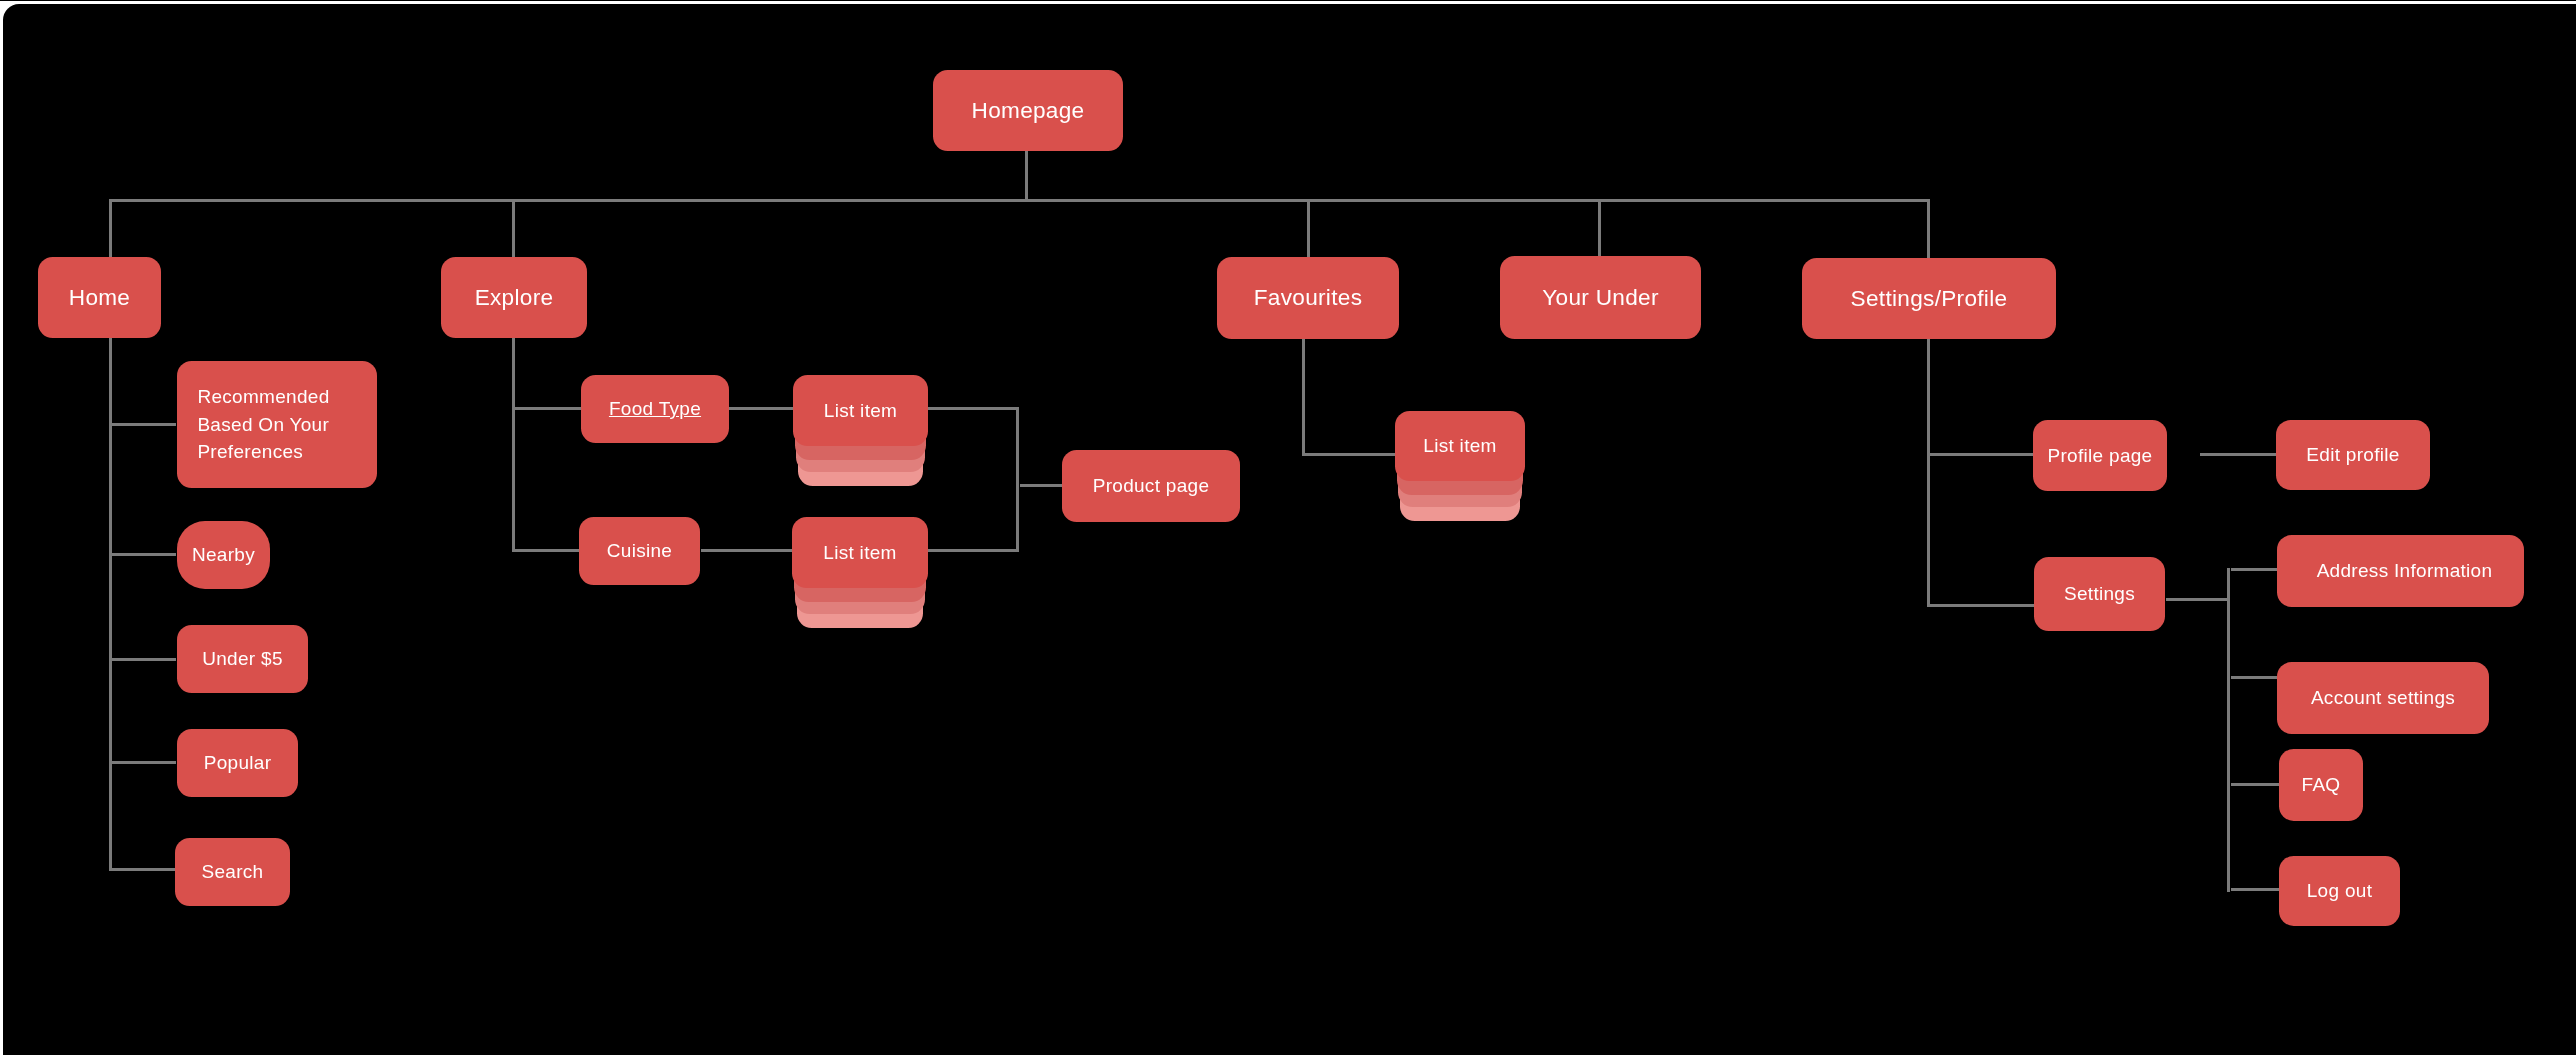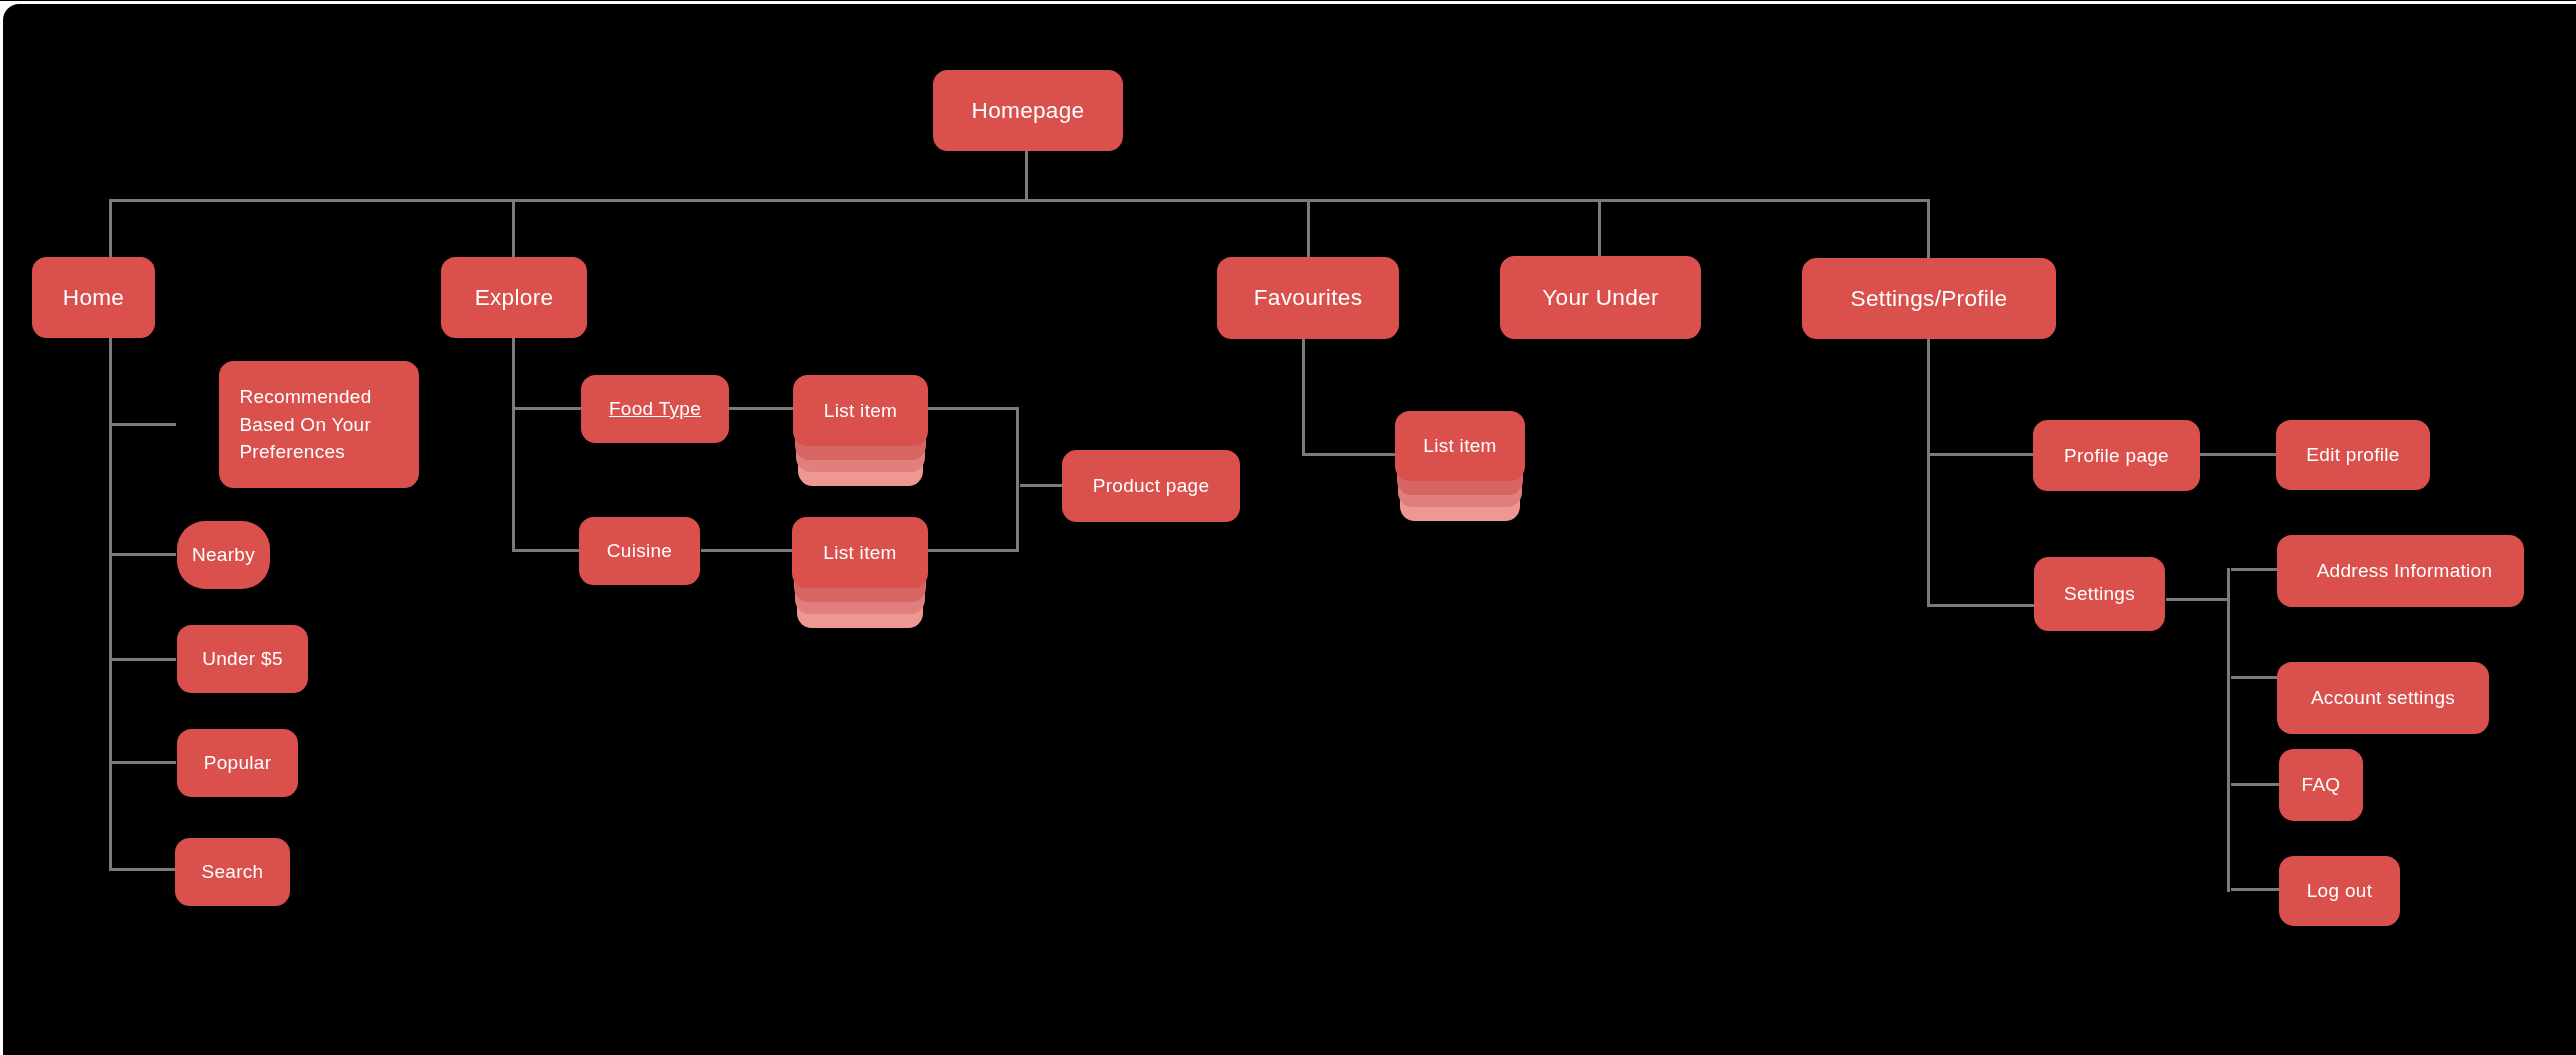--- a/index.html
+++ b/index.html
@@ -26,21 +26,21 @@
     background:var(--node,#d9504c);
     color:var(--text,#fff);
     border-radius:14.7px;
     display:flex; align-items:center; justify-content:center;
     font-size:19px; letter-spacing:0.3px;
     z-index:4; box-sizing:border-box; text-align:center;
   }
   .node.lg { font-size:22.6px; }
   .node.multiline {
     justify-content:flex-start; text-align:left;
-    padding:0 20.4px; line-height:1.47;margin-left:42px;
+    padding:0 20.4px; line-height:1.47;
   }
   .stack { position:absolute; z-index:3; }
   .stack .card {
     position:absolute; left:0; top:0; width:100%;
     background:var(--node,#d9504c);
     color:var(--text,#fff);
     border-radius:14.7px;
     display:flex; align-items:center; justify-content:center;
     font-size:19px; letter-spacing:0.3px; z-index:4;
   }
@@ -89,21 +89,21 @@
   <div class="line" style="left:2200px;top:453px;width:76px;height:3.4px;"></div>
   <div class="line" style="left:1927px;top:604px;width:108px;height:3.4px;"></div>
   <div class="line" style="left:2166px;top:598px;width:63px;height:3.4px;"></div>
   <div class="line" style="left:2227px;top:568px;width:3.4px;height:324px;"></div>
   <div class="line" style="left:2231px;top:568px;width:46px;height:3.4px;"></div>
   <div class="line" style="left:2231px;top:676px;width:46px;height:3.4px;"></div>
   <div class="line" style="left:2231px;top:783px;width:48px;height:3.4px;"></div>
   <div class="line" style="left:2231px;top:888px;width:48px;height:3.4px;"></div>
 
   <div class="node lg" style="left:933px;top:70px;width:190px;height:81px;">Homepage</div>
-  <div class="node lg" style="left:32px;top:257px;width:123px;height:81px;">Home</div>
+  <div class="node lg" style="left:38px;top:257px;width:123px;height:81px;">Home</div>
   <div class="node lg" style="left:441px;top:257px;width:146px;height:81px;">Explore</div>
   <div class="node lg" style="left:1217px;top:257px;width:182px;height:82px;">Favourites</div>
   <div class="node lg" style="left:1500px;top:256px;width:201px;height:83px;">Your Under</div>
   <div class="node lg" style="left:1802px;top:258px;width:254px;height:81px;">Settings/Profile</div>
 
   <div class="node multiline" style="left:177px;top:361px;width:200px;height:127px;">Recommended Based On Your Preferences</div>
   <div class="node" style="left:177px;top:521px;width:93px;height:68px;border-radius:28px;">Nearby</div>
   <div class="node" style="left:177px;top:625px;width:131px;height:68px;">Under $5</div>
   <div class="node" style="left:177px;top:729px;width:121px;height:68px;">Popular</div>
   <div class="node" style="left:175px;top:838px;width:115px;height:68px;">Search</div>
@@ -124,21 +124,21 @@
   </div>
   <div class="node" style="left:1062px;top:450px;width:178px;height:72px;">Product page</div>
 
   <div class="stack" style="left:1395px;top:411px;width:130px;height:110px;">
     <div class="layer l4" style="left:5.1px;right:5.1px;top:40px;height:70px;"></div>
     <div class="layer l3" style="left:3.4px;right:3.4px;top:26px;height:70px;"></div>
     <div class="layer l2" style="left:1.7px;right:1.7px;top:14px;height:70px;"></div>
     <div class="card" style="height:70px;">List item</div>
   </div>
 
-  <div class="node" style="left:2033px;top:420px;width:167px;height:71px;">Profile page</div>
+  <div class="node" style="left:2033px;top:420px;width:134px;height:71px;">Profile page</div>
   <div class="node" style="left:2276px;top:420px;width:154px;height:70px;">Edit profile</div>
   <div class="node" style="left:2034px;top:557px;width:131px;height:74px;">Settings</div>
   <div class="node" style="left:2277px;top:535px;width:247px;height:72px;padding-left:8px;">Address Information</div>
   <div class="node" style="left:2277px;top:642px;width:212px;height:72px;margin-top:20px;">Account settings</div>
   <div class="node" style="left:2279px;top:749px;width:84px;height:72px;">FAQ</div>
   <div class="node" style="left:2279px;top:856px;width:121px;height:70px;">Log out</div>
 </div>
 
 
 </body></html>

